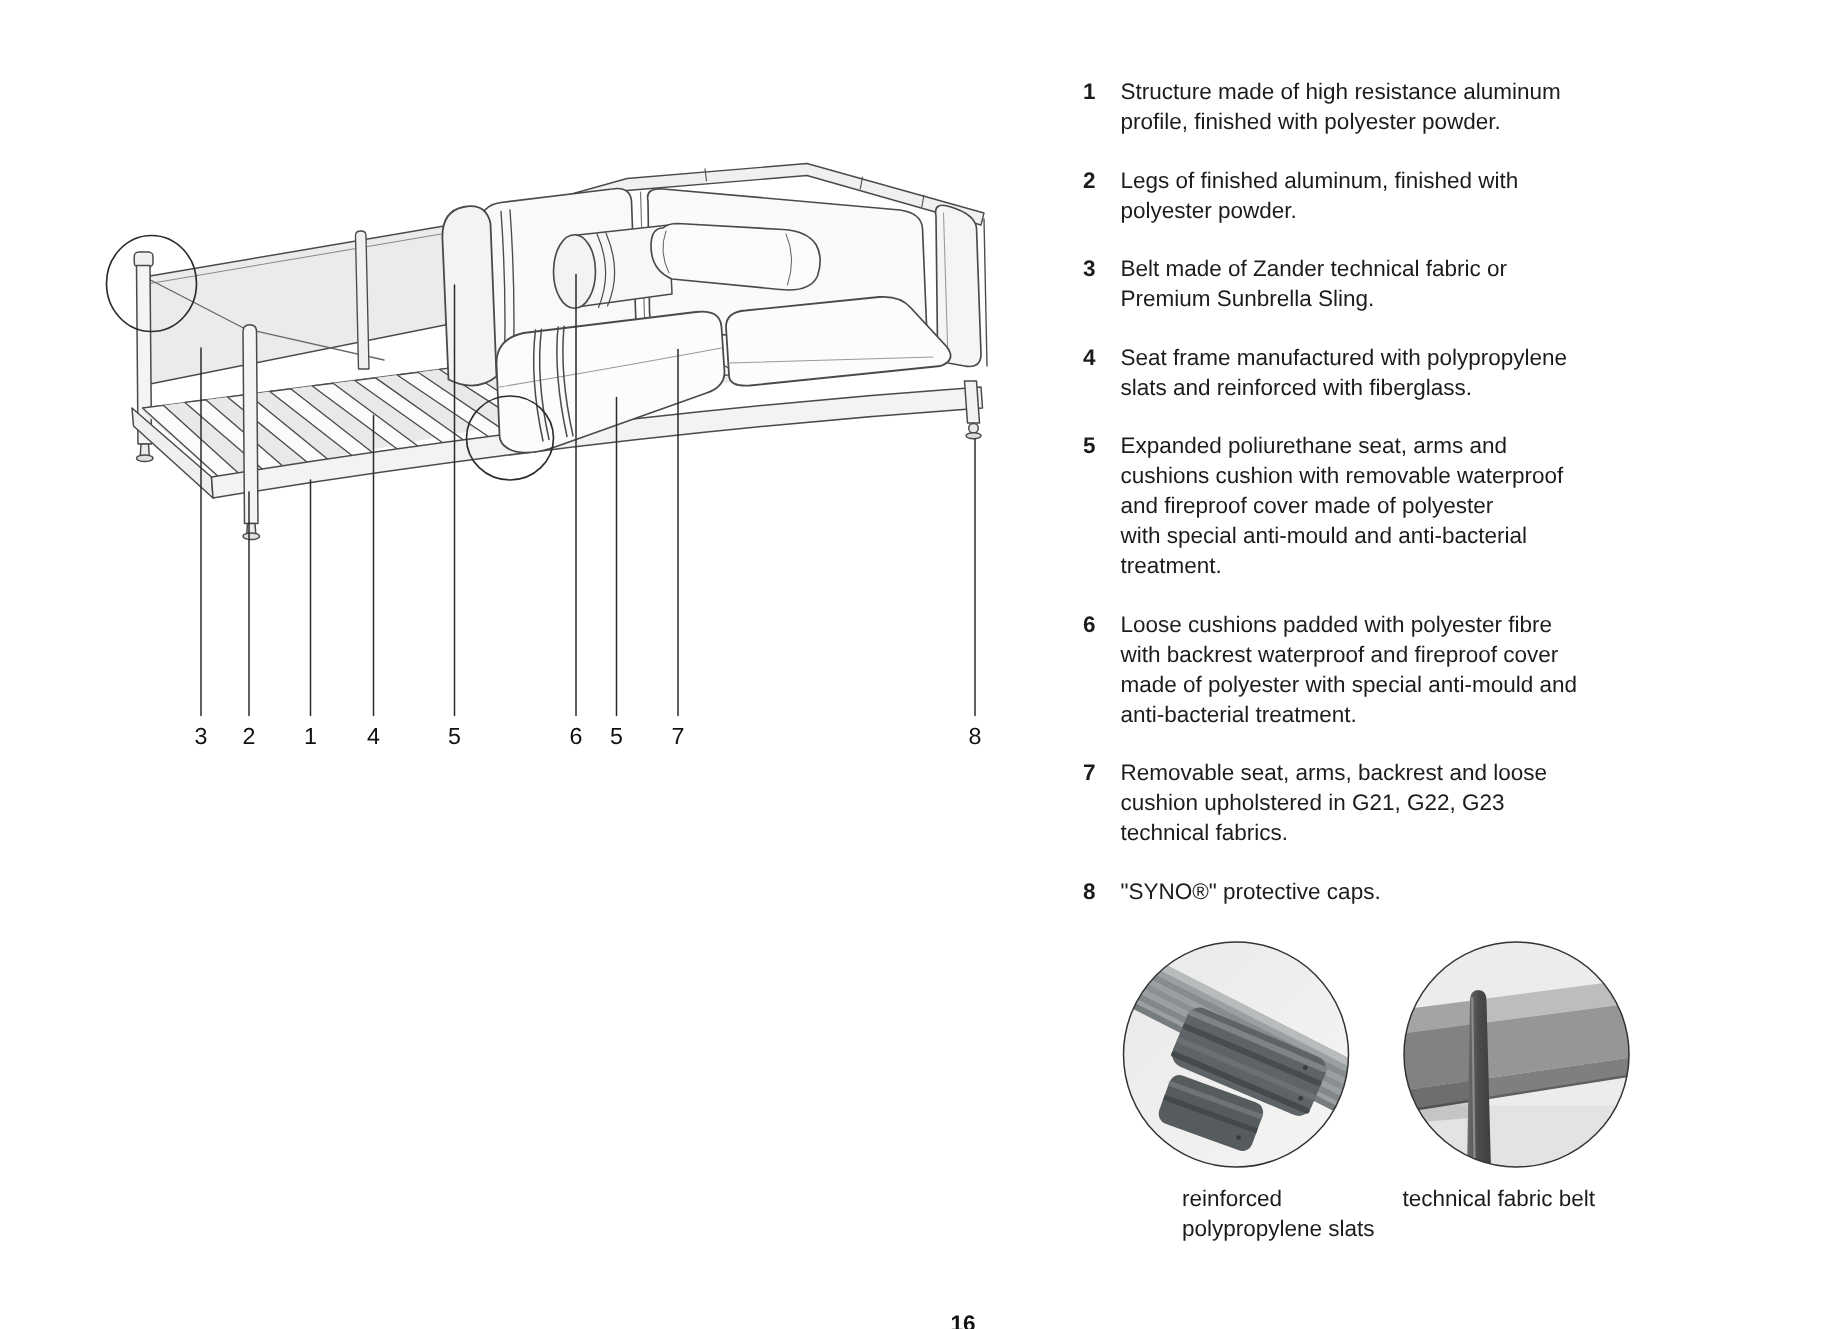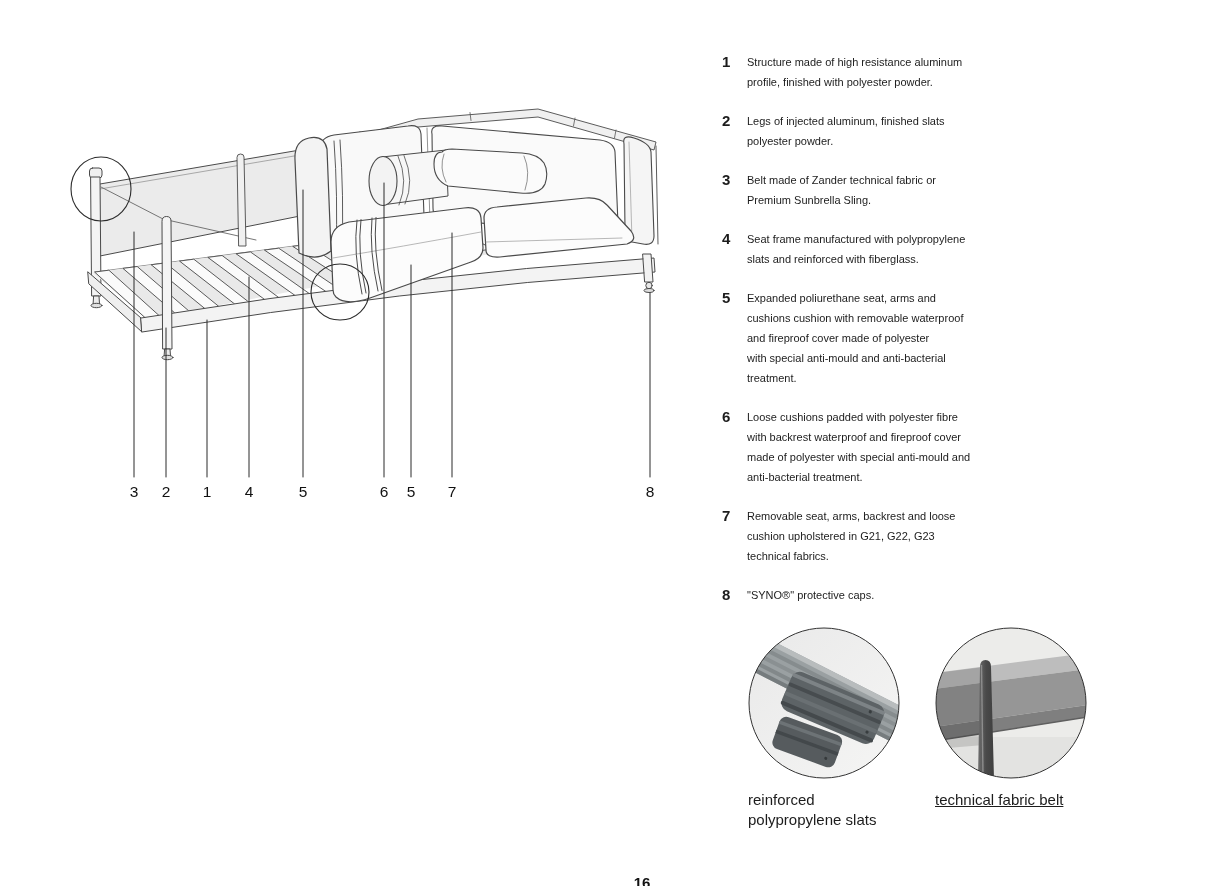--- a/index.html
+++ b/index.html
@@ -12,31 +12,31 @@
   #drawing-area{position:absolute;left:0;top:0;width:690px;height:520px;}
   #sofa-svg{position:absolute;left:60px;top:100px;}
   .callout-num{
     position:absolute;top:484px;transform:translateX(-50%);
     font-size:15.5px;line-height:16px;color:#111;
   }
   
   #parts-list{position:absolute;left:722px;top:52px;width:378px;}
   .part-item{display:flex;margin-bottom:19px;}
   .part-num{width:25px;flex:0 0 25px;font-weight:700;font-size:15px;line-height:20px;}
-  .part-text{font-size:11px;line-height:20px;white-space:pre-line;width:353px;}
+  .part-text{font-size:15px;line-height:20px;white-space:pre-line;width:353px;}
   
   .detail-photo{position:absolute;width:152px;height:152px;}
   #photo-slats{left:748px;top:627px;}
   #photo-belt{left:935px;top:627px;}
   .photo-caption{
     position:absolute;top:790px;font-size:15px;line-height:20px;
     white-space:pre-line;color:#1c1c1c;
   }
-  #caption-slats{left:748px;width:190px;}
-  #caption-belt{left:935px;width:190px;text-decoration:underline;}
+  #caption-slats{left:788px;width:190px;}
+  #caption-belt{left:935px;width:190px;}
   
   #page-number{
     position:absolute;left:622px;top:874px;width:40px;text-align:center;
     font-size:15px;font-weight:700;color:#111;
   }
 </style>
 </head>
 <body>
 
 <div id="drawing-area">
@@ -170,21 +170,21 @@
 </div>
 
 <div id="parts-list">
   <div class="part-item">
     <div class="part-num">1</div>
     <div class="part-text">Structure made of high resistance aluminum
 profile, finished with polyester powder.</div>
   </div>
   <div class="part-item">
     <div class="part-num">2</div>
-    <div class="part-text">Legs of injected aluminum, finished slats
+    <div class="part-text">Legs of finished aluminum, finished with
 polyester powder.</div>
   </div>
   <div class="part-item">
     <div class="part-num">3</div>
     <div class="part-text">Belt made of Zander technical fabric or
 Premium Sunbrella Sling.</div>
   </div>
   <div class="part-item">
     <div class="part-num">4</div>
     <div class="part-text">Seat frame manufactured with polypropylene

